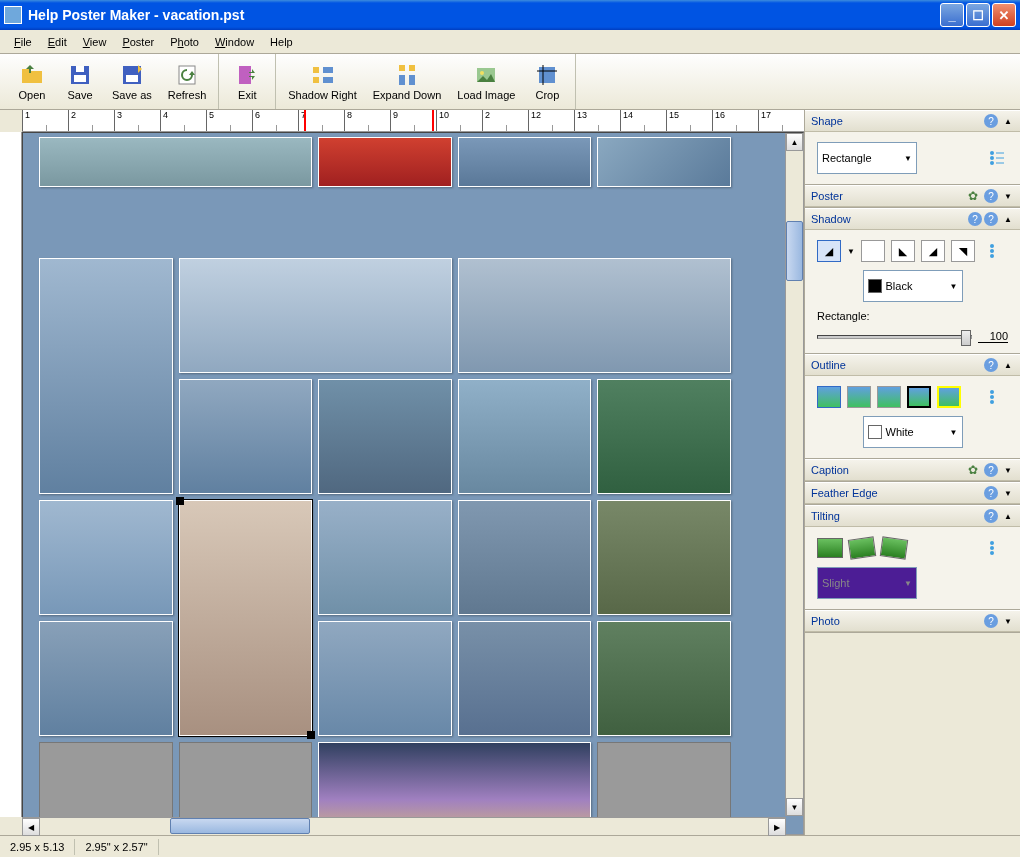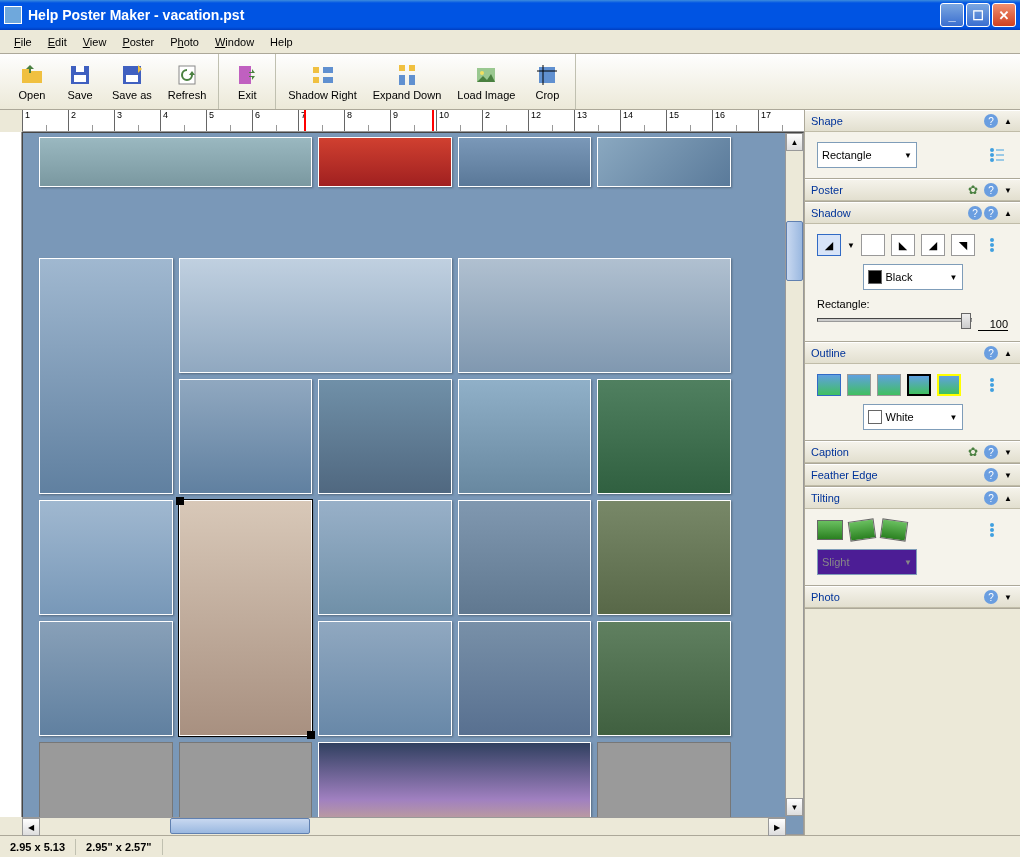--- a/index.html
+++ b/index.html
@@ -52,33 +52,33 @@
 .panel-section { border-bottom: 1px solid #aca899; }
 .panel-header { height: 22px; background: linear-gradient(#f5f3eb,#e2dfcf); border-top: 1px solid #fff; border-bottom: 1px solid #c0bca8; display: flex; align-items: center; padding: 0 6px; font-weight: normal; cursor: pointer; justify-content: flex-end; }
 .panel-title { flex: 1; color: #003399; }
 .panel-help { width: 14px; height: 14px; border-radius: 50%; background: #6a9ee0; color: #fff; font-size: 10px; display:flex; align-items:center; justify-content:center; margin-left:2px; }
 .panel-gear { width:14px; height:14px; margin-left:2px; color:#4a8040; font-size:12px; }
 .panel-caret { width: 12px; text-align: center; margin-left: 4px; font-size: 8px; }
 .panel-body { padding: 10px 12px; background: #f5f3eb; display:flex; flex-direction:column; gap:8px; }
 .row { display:flex; align-items:center; gap:6px; }
 .apply-btn { width:22px; height:22px; display:flex; align-items:center; justify-content:center; margin-left:auto; }
 
-.combo { display:flex; align-items:center; border:1px solid #7f9db9; background:#fff; height:26px; padding:0 4px; min-width:100px; }
+.combo { display:flex; align-items:center; border:1px solid #7f9db9; background:#fff; height:32px; padding:0 4px; min-width:100px; }
 .combo .dd { margin-left:auto; font-size:8px; }
 .combo.disabled { background:#4c1d95; color:#888; }
 .swatch { width:14px; height:14px; border:1px solid #666; margin-right:4px; }
 .opt-box { width:24px; height:22px; border:1px solid #999; background:#fff; display:flex; align-items:center; justify-content:center; }
 .opt-box.sel { border:1px solid #316ac5; background:#d8e4f8; }
-.slider { display:flex; gap:6px; }
+.slider { display:flex; align-items:center; gap:6px; }
 .slider-track { flex:1; height:4px; background:#ccc; border:1px inset #999; position:relative; }
 .slider-thumb { position:absolute; right:0; top:-6px; width:10px; height:16px; background:linear-gradient(#eee,#ccc); border:1px solid #666; }
 .slider-val { width:30px; border-bottom:1px solid #000; text-align:right; }
 .tilt-ic { width:26px; height:20px; background: linear-gradient(#6ac060,#2a8020); border:1px solid #666; }
 
-.statusbar { height: 22px; background: #ece9d8; border-top: 1px solid #aca899; display: flex; align-items: center; font-weight: bold; }
+.statusbar { height: 22px; background: #ece9d8; border-top: 1px solid #aca899; display: flex; align-items: center; }
 .status-cell { padding: 2px 10px; border-right: 1px solid #c0c0b0; }
 
 </style>
 </head>
 <body>
 
 <div class="titlebar">
   <div class="titlebar-icon"></div>
   <span>Help Poster Maker - vacation.pst</span>
   <div class="titlebar-spacer"></div>

